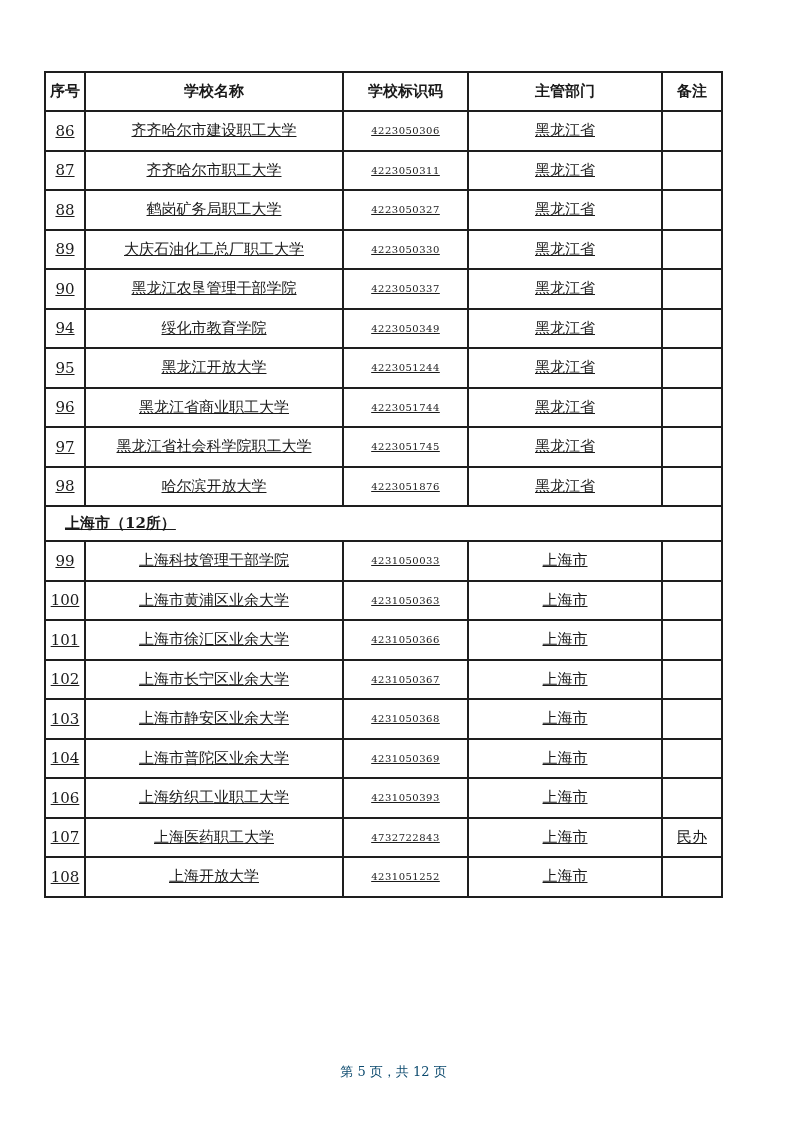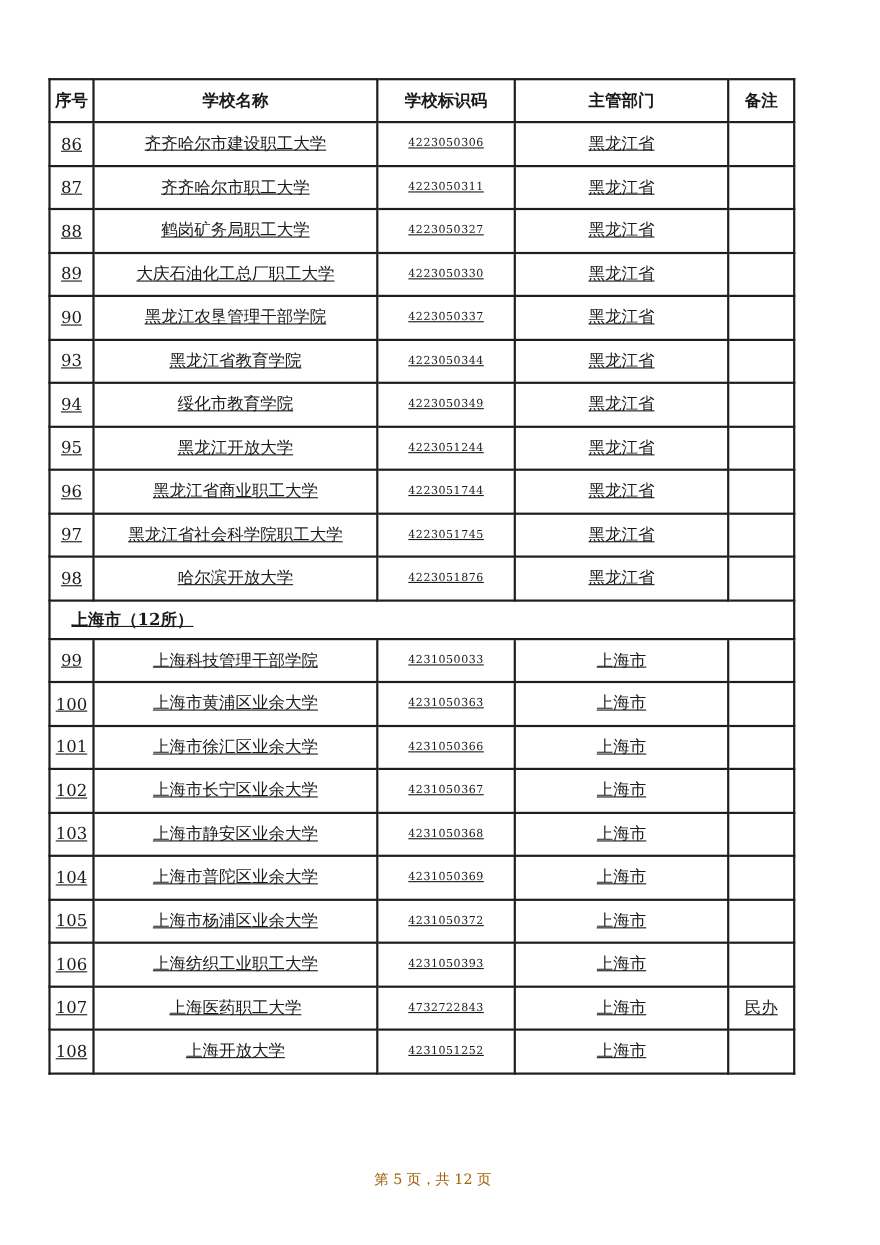--- a/index.html
+++ b/index.html
@@ -39,21 +39,21 @@
     padding-left: 19px;
   }
   td.cell-school-code { font-size: 10px; letter-spacing: 0.5px; }
   .footer {
     position: absolute;
     left: 55px;
     width: 677px;
     top: 1063px;
     text-align: center;
     font-size: 13px;
-    color: #a16207;
+    color: #0c4a6e;
   }
 </style>
 </head>
 <body>
 
 <div class="page">
   <table class="school-table">
     <colgroup>
       <col style="width:40px">
       <col style="width:258px">
@@ -100,27 +100,20 @@
           <td class="cell-note"></td>
         </tr>
         <tr>
           <td class="cell-serial">90</td>
           <td class="cell-school-name">黑龙江农垦管理干部学院</td>
           <td class="cell-school-code">4223050337</td>
           <td class="cell-department">黑龙江省</td>
           <td class="cell-note"></td>
         </tr>
         <tr>
-          <td class="cell-serial">93</td>
-          <td class="cell-school-name">黑龙江省教育学院</td>
-          <td class="cell-school-code">4223050344</td>
-          <td class="cell-department">黑龙江省</td>
-          <td class="cell-note"></td>
-        </tr>
-        <tr>
           <td class="cell-serial">94</td>
           <td class="cell-school-name">绥化市教育学院</td>
           <td class="cell-school-code">4223050349</td>
           <td class="cell-department">黑龙江省</td>
           <td class="cell-note"></td>
         </tr>
         <tr>
           <td class="cell-serial">95</td>
           <td class="cell-school-name">黑龙江开放大学</td>
           <td class="cell-school-code">4223051244</td>
@@ -183,27 +176,20 @@
           <td class="cell-serial">103</td>
           <td class="cell-school-name">上海市静安区业余大学</td>
           <td class="cell-school-code">4231050368</td>
           <td class="cell-department">上海市</td>
           <td class="cell-note"></td>
         </tr>
         <tr>
           <td class="cell-serial">104</td>
           <td class="cell-school-name">上海市普陀区业余大学</td>
           <td class="cell-school-code">4231050369</td>
-          <td class="cell-department">上海市</td>
-          <td class="cell-note"></td>
-        </tr>
-        <tr>
-          <td class="cell-serial">105</td>
-          <td class="cell-school-name">上海市杨浦区业余大学</td>
-          <td class="cell-school-code">4231050372</td>
           <td class="cell-department">上海市</td>
           <td class="cell-note"></td>
         </tr>
         <tr>
           <td class="cell-serial">106</td>
           <td class="cell-school-name">上海纺织工业职工大学</td>
           <td class="cell-school-code">4231050393</td>
           <td class="cell-department">上海市</td>
           <td class="cell-note"></td>
         </tr>

